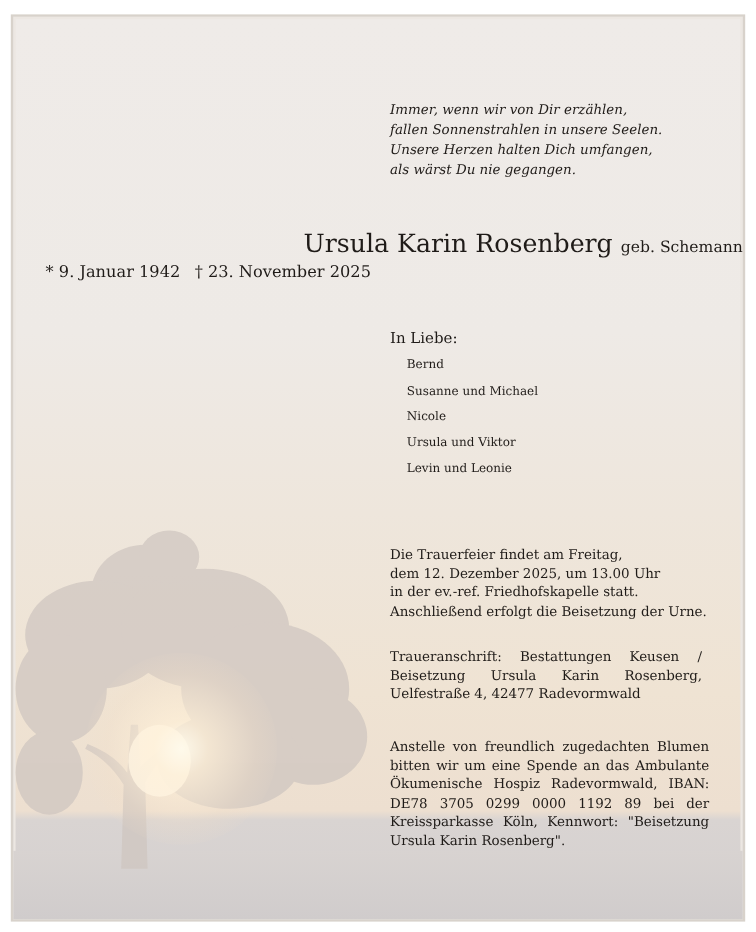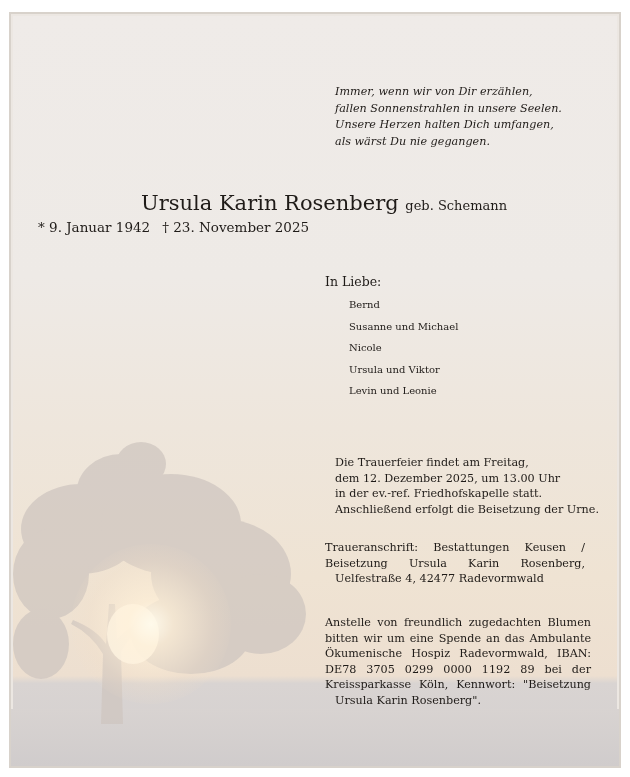--- a/index.html
+++ b/index.html
@@ -15,31 +15,31 @@
       position: absolute; left: 0; right: 0; top: 695px; bottom: 0;
       background: linear-gradient(180deg, #d8d3d1 0%, #d0cccc 100%);
     }
     .tree-wrap { position: absolute; left: 0; top: 420px; width: 310px; height: 300px; }
     .sun-glow {
       position: absolute; left: 60px; top: 110px; width: 160px; height: 160px; border-radius: 50%;
       background: radial-gradient(circle, rgba(255,250,235,0.95) 0%, rgba(255,240,215,0.7) 20%, rgba(245,225,200,0.25) 55%, rgba(240,225,210,0) 75%);
     }
     .serif { font-family: "DejaVu Serif", "Liberation Serif", serif; color: #1f1b18; }
     .poem { position: absolute; left: 314px; top: 70px; font-size: 11.2px; line-height: 16.5px; font-style: italic; }
-    .name-line { position: absolute; left: 0; right: 0; top: 176px; text-align: center; font-size: 21px; line-height: 26px; padding-left: 18px; }
+    .name-line { position: absolute; left: 0; right: 0; top: 176px; text-align: right; font-size: 21px; line-height: 26px; padding-left: 18px; }
     .name-line .born { font-size: 13px; }
     .dates { position: absolute; left: 0; right: 0; top: 204px; font-size: 13.5px; line-height: 18px; margin-left: 27px; }
     .dates .gap { display: inline-block; width: 12px; }
     .in-love { position: absolute; left: 314px; top: 260px; font-size: 12.5px; line-height: 16px; text-align: center; }
     .family { position: absolute; left: 328px; top: 280px; font-size: 10px; line-height: 21.5px; }
     .para { position: absolute; left: 314px; width: 288px; font-size: 11.2px; line-height: 15.5px; }
     .p1 { top: 441px; }
     .p2 { top: 526px; text-align: justify; }
     .p3 { top: 601px; text-align: justify; }
-    .line { display: block; margin-left: 10px; }
+    .line { display: block; }
     .jline { display: block; text-align: justify; text-align-last: justify; }
   </style>
 </head>
 <body>
 
 <div class="card">
   <div class="horizon"></div>
 
   <div class="tree-wrap">
     <div class="sun-glow"></div>

